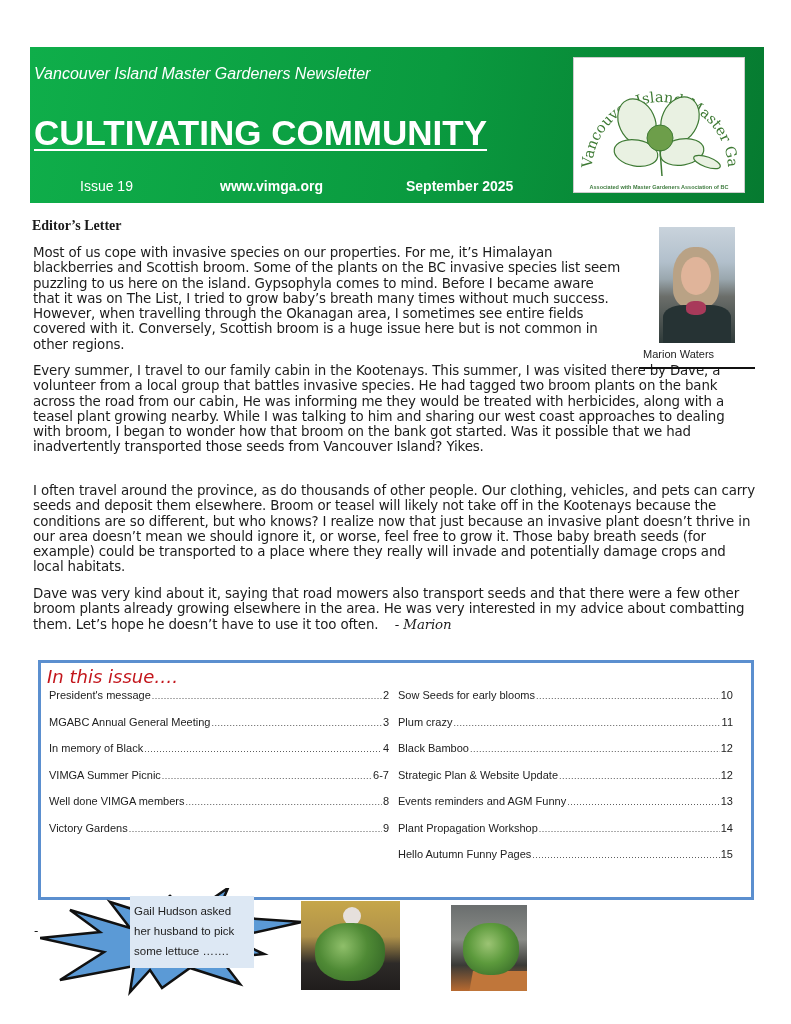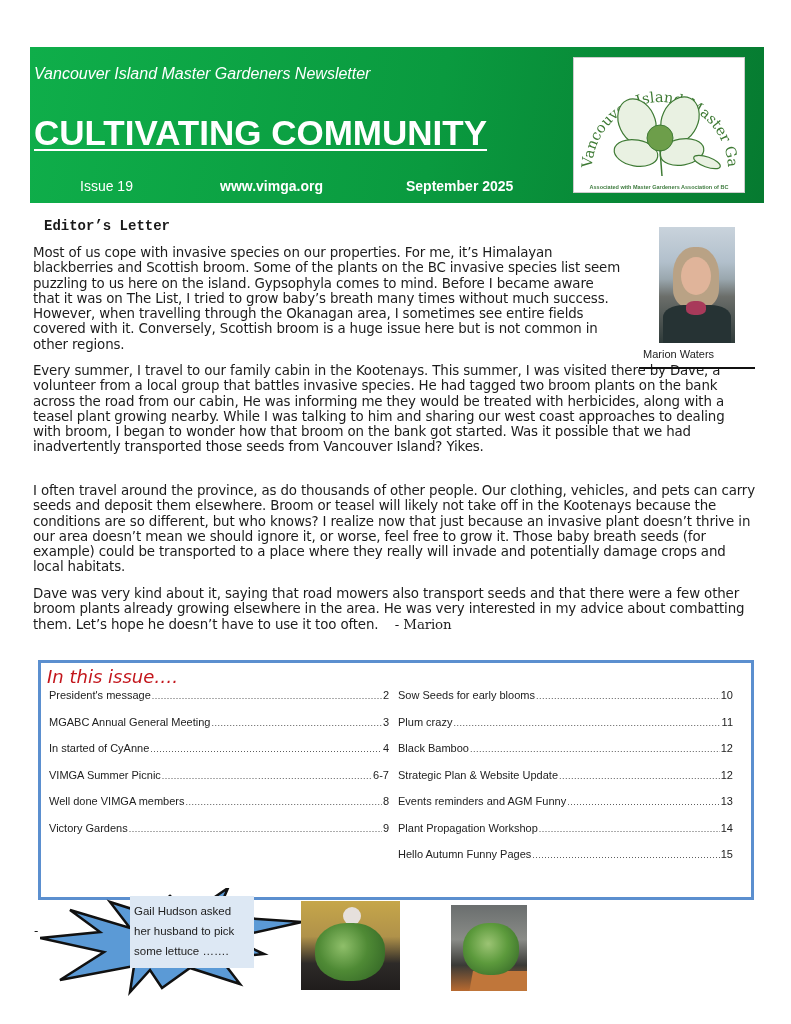--- a/index.html
+++ b/index.html
@@ -11,28 +11,28 @@
   .header .title { position:absolute; left:4px; top:66px; color:#fff; font-family:"Liberation Sans", sans-serif; font-weight:bold; font-size:35px; letter-spacing:0px; text-decoration:underline; text-decoration-thickness:2px; text-underline-offset:4px; }
   .header .meta { position:absolute; top:131px; color:#fff; font-family:"Liberation Sans", sans-serif; font-size:14px; }
   .header .issue { left:50px; }
   .header .web { left:190px; font-weight:bold; }
   .header .date { left:376px; font-weight:bold; }
 
   .logo { position:absolute; left:573px; top:57px; width:170px; height:134px; background:#ffffff; border:1px solid #ccc; }
   .logo svg { position:absolute; left:0; top:0; }
   .logo .logo-caption { position:absolute; left:0; right:0; bottom:2px; text-align:center; font-family:"Liberation Sans", sans-serif; font-size:5.5px; font-weight:bold; color:#3d7a3d; }
 
-  .section-heading { position:absolute; left:44px; top:218px; font-weight:bold; font-size:14px; font-family:Liberation Mono, monospace; }
+  .section-heading { position:absolute; left:32px; top:218px; font-weight:bold; font-size:14px; font-family:Liberation Serif, serif; }
 
   .para { position:absolute; left:33px; font-size:13.4px; line-height:15.3px; font-family:"DejaVu Sans", sans-serif; color:#1c1c1c; margin:0; letter-spacing:-0.15px; }
   .p1 { top:245px; width:590px; }
   .p2 { top:363px; width:722px; }
   .p3 { top:483px; width:722px; }
   .p4 { top:586px; width:722px; }
-  .sig { font-family:"DejaVu Serif", serif; }
+  .sig { font-family:"DejaVu Serif", serif; font-style:italic; }
 
   .photo { position:absolute; left:659px; top:227px; width:76px; height:116px;
     background: linear-gradient(180deg, #c9d3dc 0%, #b2c0cc 30%, #9aa7ae 45%, #6b6e6a 60%, #2f3b3a 100%); overflow:hidden; }
   .photo .face { position:absolute; left:22px; top:30px; width:30px; height:38px; border-radius:50%; background:#e0b49a; }
   .photo .hair { position:absolute; left:14px; top:20px; width:46px; height:60px; border-radius:45% 45% 30% 30%; background:#b9a285; }
   .photo .body { position:absolute; left:4px; top:78px; width:68px; height:40px; border-radius:30% 30% 0 0; background:#263334; }
   .photo .scarf { position:absolute; left:27px; top:74px; width:20px; height:14px; background:#a83a5a; border-radius:40%; }
   .caption { position:absolute; left:643px; top:348px; font-family:"Liberation Sans", sans-serif; font-size:11px; color:#222; }
   .caption-rule { position:absolute; left:639px; top:367px; width:116px; height:2px; background:#111; }
 
@@ -112,21 +112,21 @@
         <span class="label">President's message</span>
         <span class="dots"></span>
         <span class="page">2</span>
       </div>
       <div class="toc-item">
         <span class="label">MGABC Annual General Meeting</span>
         <span class="dots"></span>
         <span class="page">3</span>
       </div>
       <div class="toc-item">
-        <span class="label">In started of CyAnne</span>
+        <span class="label">In memory of Black</span>
         <span class="dots"></span>
         <span class="page">4</span>
       </div>
       <div class="toc-item">
         <span class="label">VIMGA Summer Picnic</span>
         <span class="dots"></span>
         <span class="page">6-7</span>
       </div>
       <div class="toc-item">
         <span class="label">Well done VIMGA members</span>

